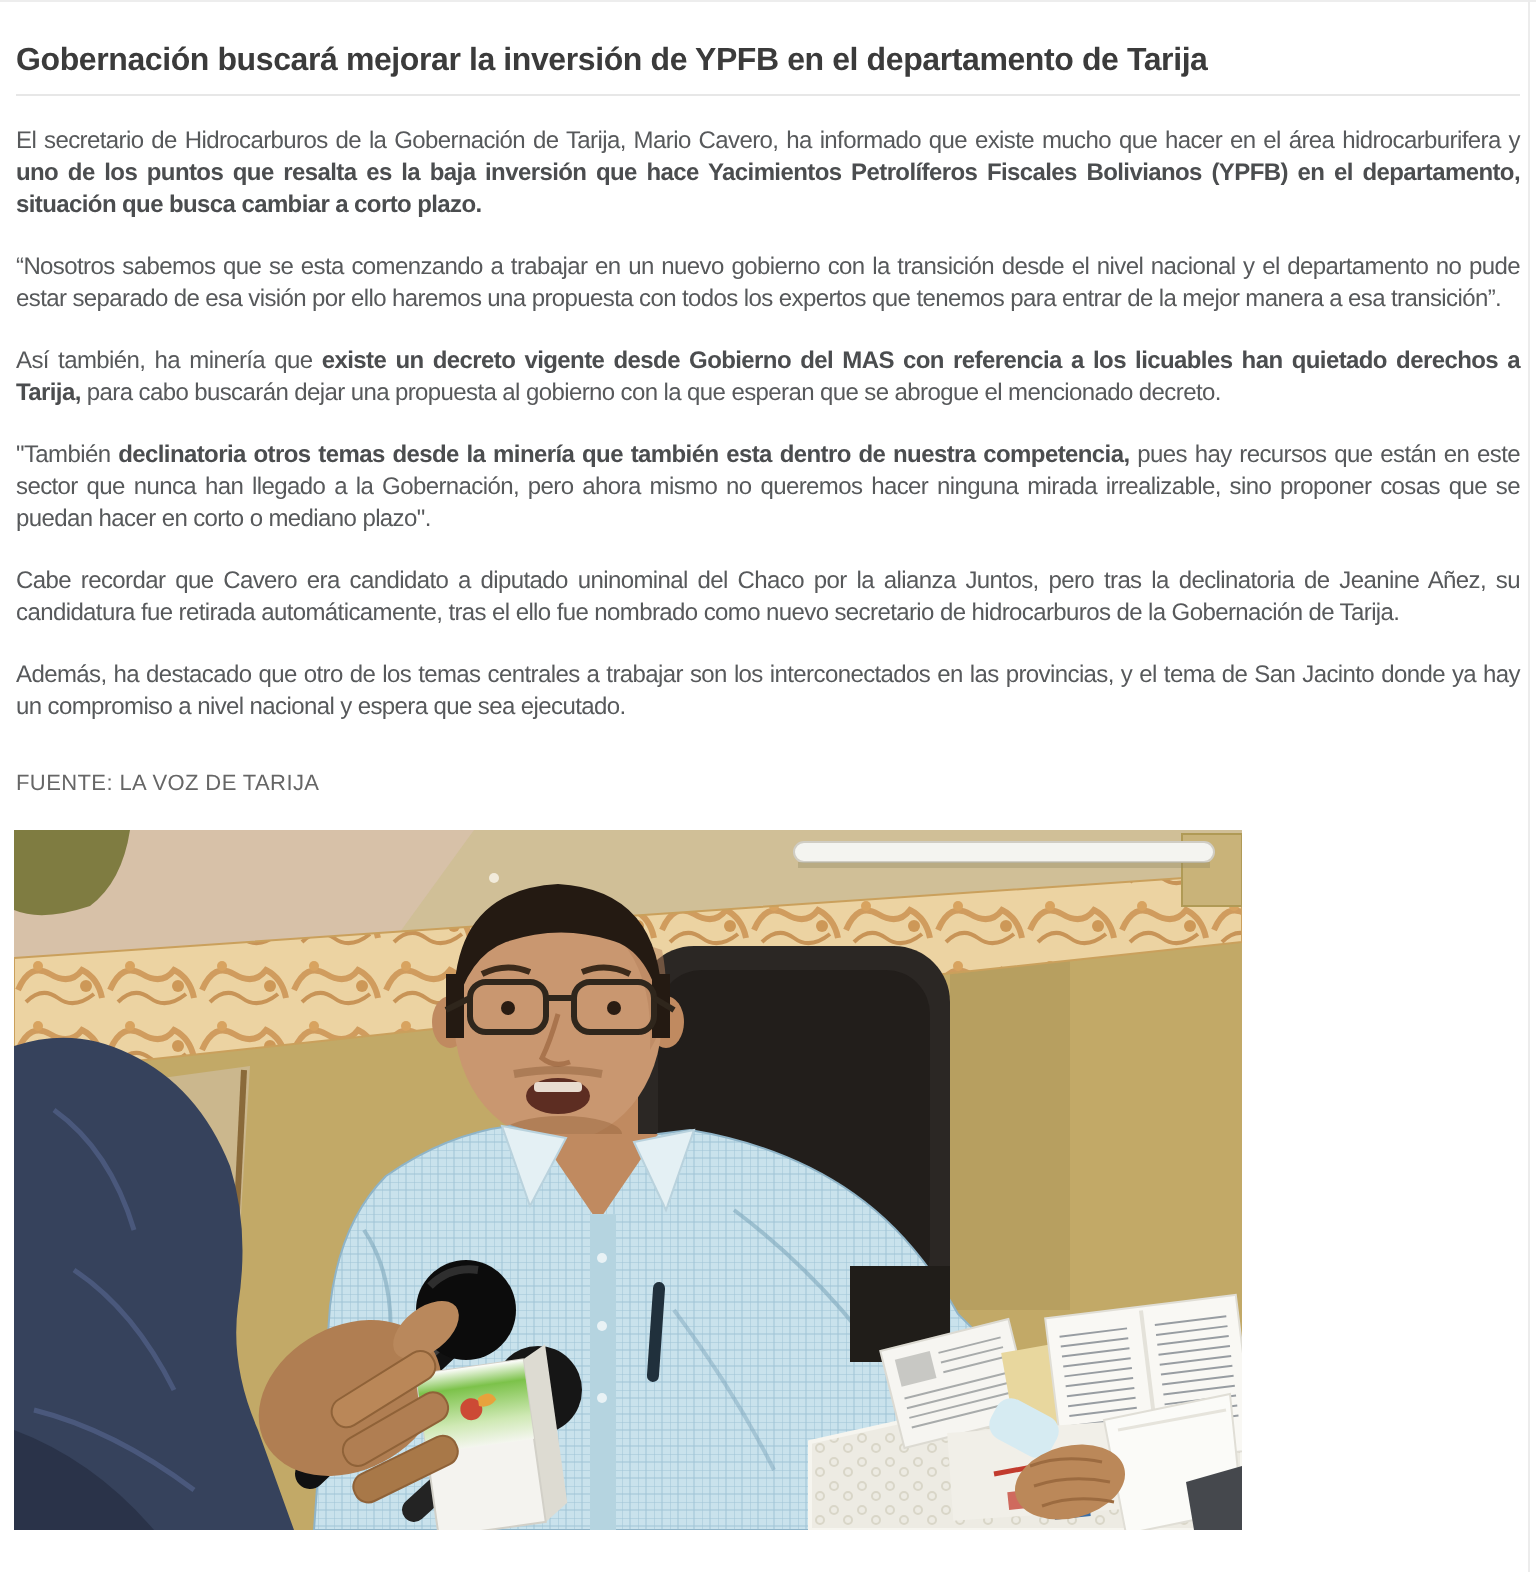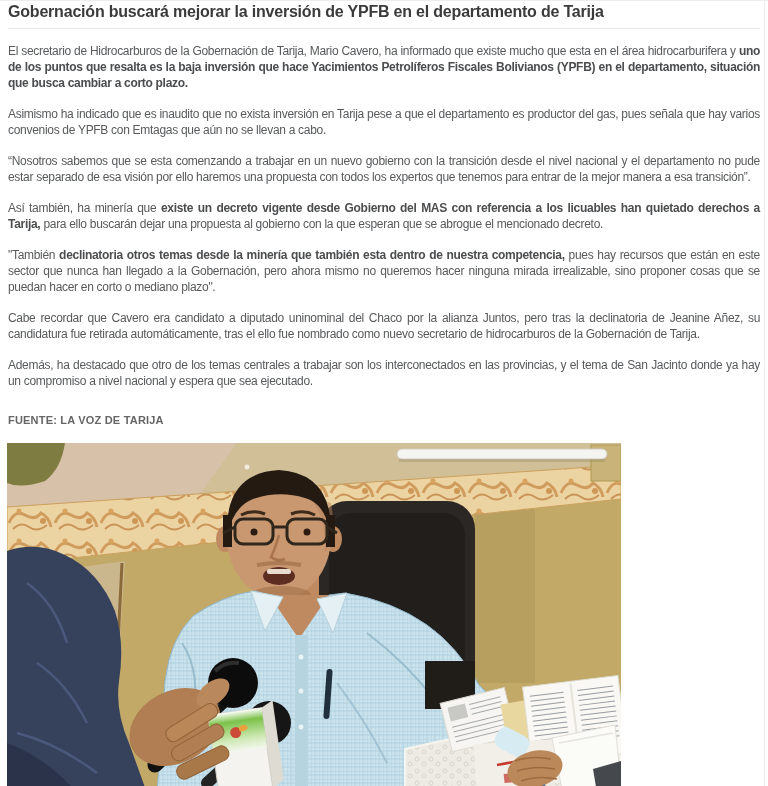--- a/index.html
+++ b/index.html
@@ -4,60 +4,59 @@
 <style>
   * { box-sizing: border-box; }
   html, body { margin: 0; padding: 0; }
   body {
     width: 768px; height: 786px; overflow: hidden;
     background: #ffffff; position: relative;
     font-family: "Liberation Sans", "DejaVu Sans", sans-serif;
   }
   .page { border-top: 1px solid #ededed; padding: 0 8px; }
   .headline {
-    margin: 0; padding: 1px 0 6px;
+    margin: 0; padding: 20px 0 6px;
     font-size: 16px; line-height: 20px; font-weight: 700;
     color: #3b3b3b; letter-spacing: -0.2px;
     border-bottom: 1px solid #e7e7e7;
   }
   .article { padding-top: 14px; }
   .para {
     margin: 0 0 15px; font-size: 12px; line-height: 16px;
     letter-spacing: -0.3px; color: #57595b; text-align: justify;
   }
   .para .b { font-weight: 700; color: #4b4d4f; }
   .source {
     margin: 25px 0 0; font-size: 11px; letter-spacing: 0.2px;
-    color: #666666; font-weight: 700;
+    color: #666666; font-weight: 400;
   }
   .photo {
     margin: 17px 0 0 -1px; width: 614px; height: 350px;
     overflow: hidden; display: block;
   }
   .right-edge {
     position: absolute; top: 0; right: 3px; width: 1px; height: 786px;
     background: #ececec;
   }
 </style>
 </head>
 <body>
 
 <div class="page">
 
   <h1 class="headline">Gobernación buscará mejorar la inversión de YPFB en el departamento de Tarija</h1>
 
   <div class="article">
 
-    <p class="para"><span>El secretario de Hidrocarburos de la Gobernación de Tarija, Mario Cavero, ha informado que existe mucho que esta en el área hidrocarburifera y </span><span class="b">uno de los puntos que resalta es la baja inversión que hace Yacimientos Petrolíferos Fiscales Bolivianos (YPFB) en el departamento, situación que busca cambiar a corto plazo.</span></p>
-
-    <p class="para"><span>Asimismo ha indicado que es inaudito que no exista inversión en Tarija pese a que el departamento es productor del gas, pues señala que hay varios convenios de YPFB con Emtagas que aún no se llevan a cabo.</span></p>
+    <p class="para"><span>El secretario de Hidrocarburos de la Gobernación de Tarija, Mario Cavero, ha informado que existe mucho que hacer en el área hidrocarburifera y </span><span class="b">uno de los puntos que resalta es la baja inversión que hace Yacimientos Petrolíferos Fiscales Bolivianos (YPFB) en el departamento, situación que busca cambiar a corto plazo.</span></p>
+
 
     <p class="para"><span>“Nosotros sabemos que se esta comenzando a trabajar en un nuevo gobierno con la transición desde el nivel nacional y el departamento no pude estar separado de esa visión por ello haremos una propuesta con todos los expertos que tenemos para entrar de la mejor manera a esa transición”.</span></p>
 
-    <p class="para"><span>Así también, ha minería que </span><span class="b">existe un decreto vigente desde Gobierno del MAS con referencia a los licuables han quietado derechos a Tarija,</span><span> para ello buscarán dejar una propuesta al gobierno con la que esperan que se abrogue el mencionado decreto.</span></p>
+    <p class="para"><span>Así también, ha minería que </span><span class="b">existe un decreto vigente desde Gobierno del MAS con referencia a los licuables han quietado derechos a Tarija,</span><span> para cabo buscarán dejar una propuesta al gobierno con la que esperan que se abrogue el mencionado decreto.</span></p>
 
     <p class="para"><span>"También </span><span class="b">declinatoria otros temas desde la minería que también esta dentro de nuestra competencia,</span><span> pues hay recursos que están en este sector que nunca han llegado a la Gobernación, pero ahora mismo no queremos hacer ninguna mirada irrealizable, sino proponer cosas que se puedan hacer en corto o mediano plazo".</span></p>
 
     <p class="para"><span>Cabe recordar que Cavero era candidato a diputado uninominal del Chaco por la alianza Juntos, pero tras la declinatoria de Jeanine Añez, su candidatura fue retirada automáticamente, tras el ello fue nombrado como nuevo secretario de hidrocarburos de la Gobernación de Tarija.</span></p>
 
     <p class="para"><span>Además, ha destacado que otro de los temas centrales a trabajar son los interconectados en las provincias, y el tema de San Jacinto donde ya hay un compromiso a nivel nacional y espera que sea ejecutado.</span></p>
 
     <p class="source">FUENTE: LA VOZ DE TARIJA</p>
 
     <figure class="photo">

